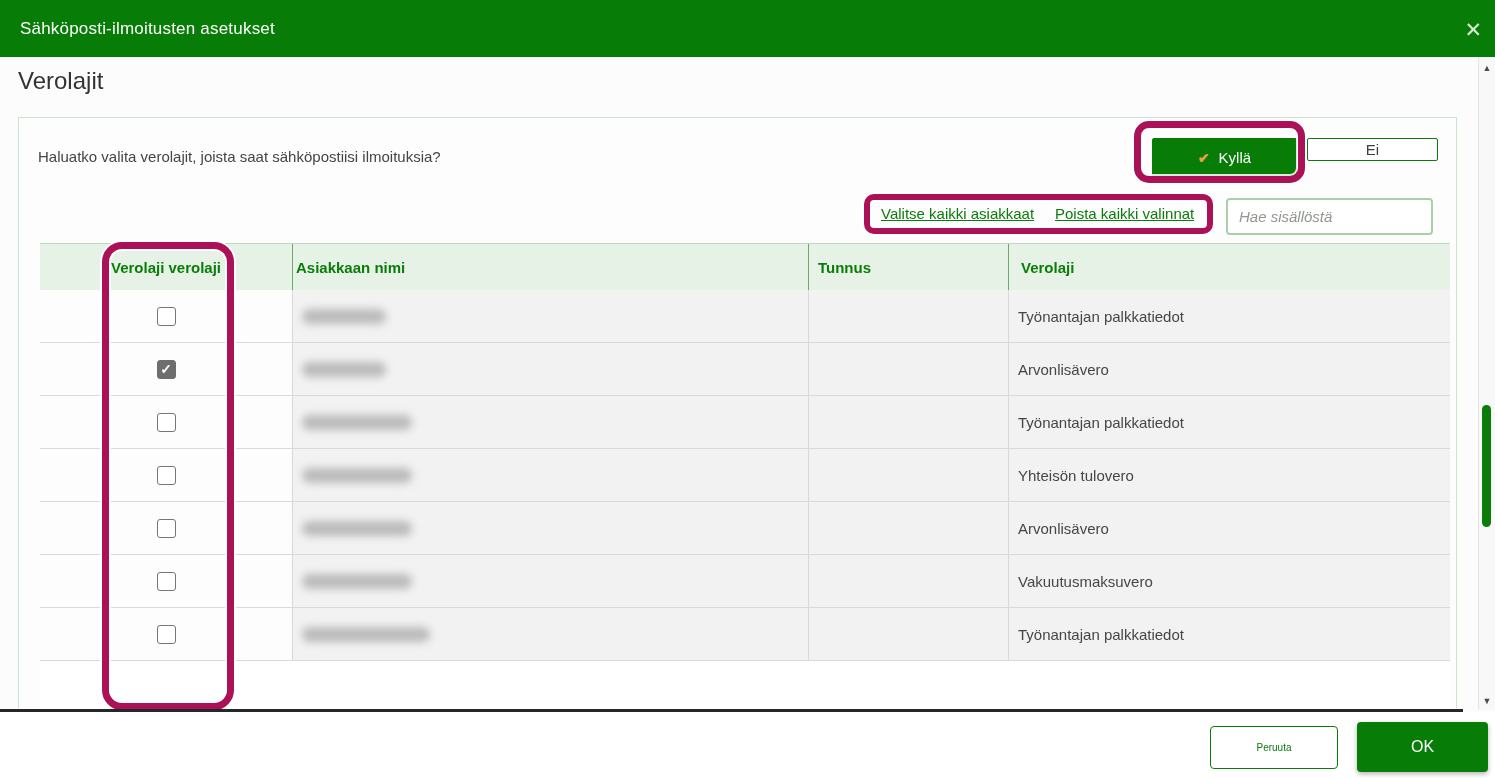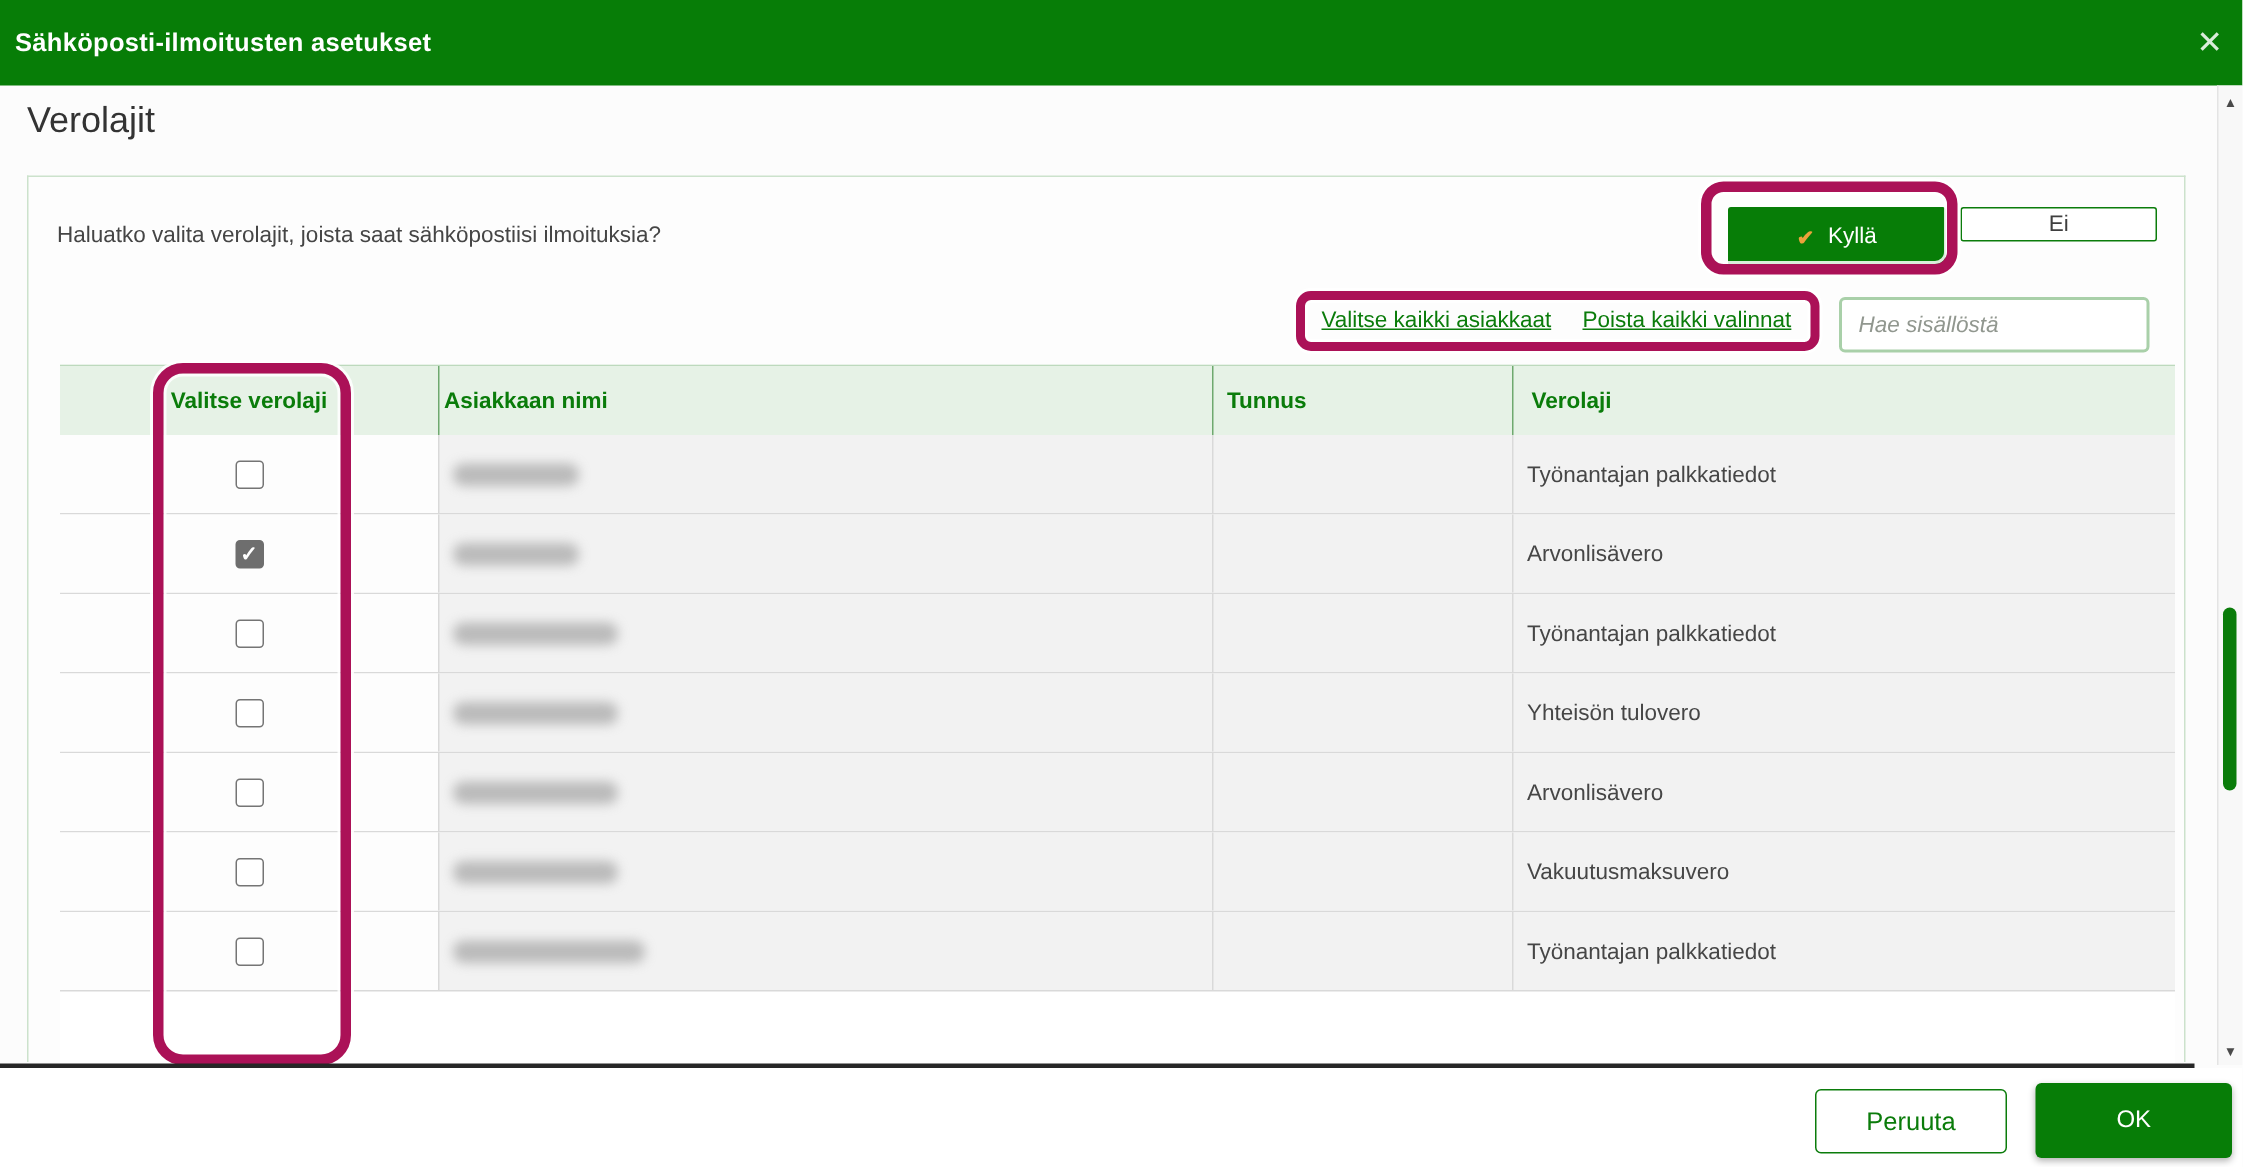--- a/index.html
+++ b/index.html
@@ -11,22 +11,22 @@
     overflow: hidden;
   }
 
   
   .dlg-header {
     position: absolute; top: 0; left: 0;
     width: 1495px; height: 57px;
     background: #077d07;
   }
   .dlg-title {
-    position: absolute; left: 10px; top: 50%; transform: translateY(-50%);
-    color: #ffffff; font-size: 17px; font-weight: bold; letter-spacing: .2px;
+    position: absolute; left: 20px; top: 50%; transform: translateY(-50%);
+    color: #ffffff; font-size: 17px; font-weight: normal; letter-spacing: .2px;
   }
   .dlg-close {
     position: absolute; right: 13px; top: 50%; transform: translateY(-50%);
     color: #d9ecd9; font-size: 21px; line-height: 1; cursor: default;
   }
 
   
   .page-heading {
     position: absolute; left: 18px; top: 67px;
     font-size: 24px; color: #333333;
@@ -144,21 +144,21 @@
   }
   .footer {
     position: absolute; left: 0; top: 712px;
     width: 1495px; height: 66px; background: #ffffff;
   }
   .btn-cancel {
     position: absolute; left: 1210px; top: 726px;
     width: 128px; height: 43px;
     background: #ffffff; color: #0b7c0b;
     border: 1px solid #0b7c0b; border-radius: 4px;
-    font-size: 17px; font-family: inherit;
+    font-size: 10px; font-family: inherit;
   }
   .btn-ok {
     position: absolute; left: 1357px; top: 722px;
     width: 131px; height: 50px;
     background: #077d07; color: #ffffff;
     border: none; border-radius: 4px;
     font-size: 16px; font-family: inherit;
     box-shadow: 0 2px 5px rgba(0,0,0,.3);
   }
 
@@ -199,21 +199,21 @@
   <span>Kyllä</span>
 </button>
 <button class="btn-no">Ei</button>
 
 <a href="#" class="link-select-all">Valitse kaikki asiakkaat</a>
 <a href="#" class="link-clear-all">Poista kaikki valinnat</a>
 <input class="search-input" type="text" placeholder="Hae sisällöstä" style="">
 
 <div class="vtable">
   <div class="thead">
-    <div class="th th-select">Valitse verolaji</div>
+    <div class="th th-select">Verolaji verolaji</div>
     <div class="th th-name">Asiakkaan nimi</div>
     <div class="th th-tunnus">Tunnus</div>
     <div class="th th-verolaji">Verolaji</div>
   </div>
   <div>
       <div class="trow">
         <div class="cell-select">
           <span class="cb"></span>
         </div>
         <div class="cell-name">

